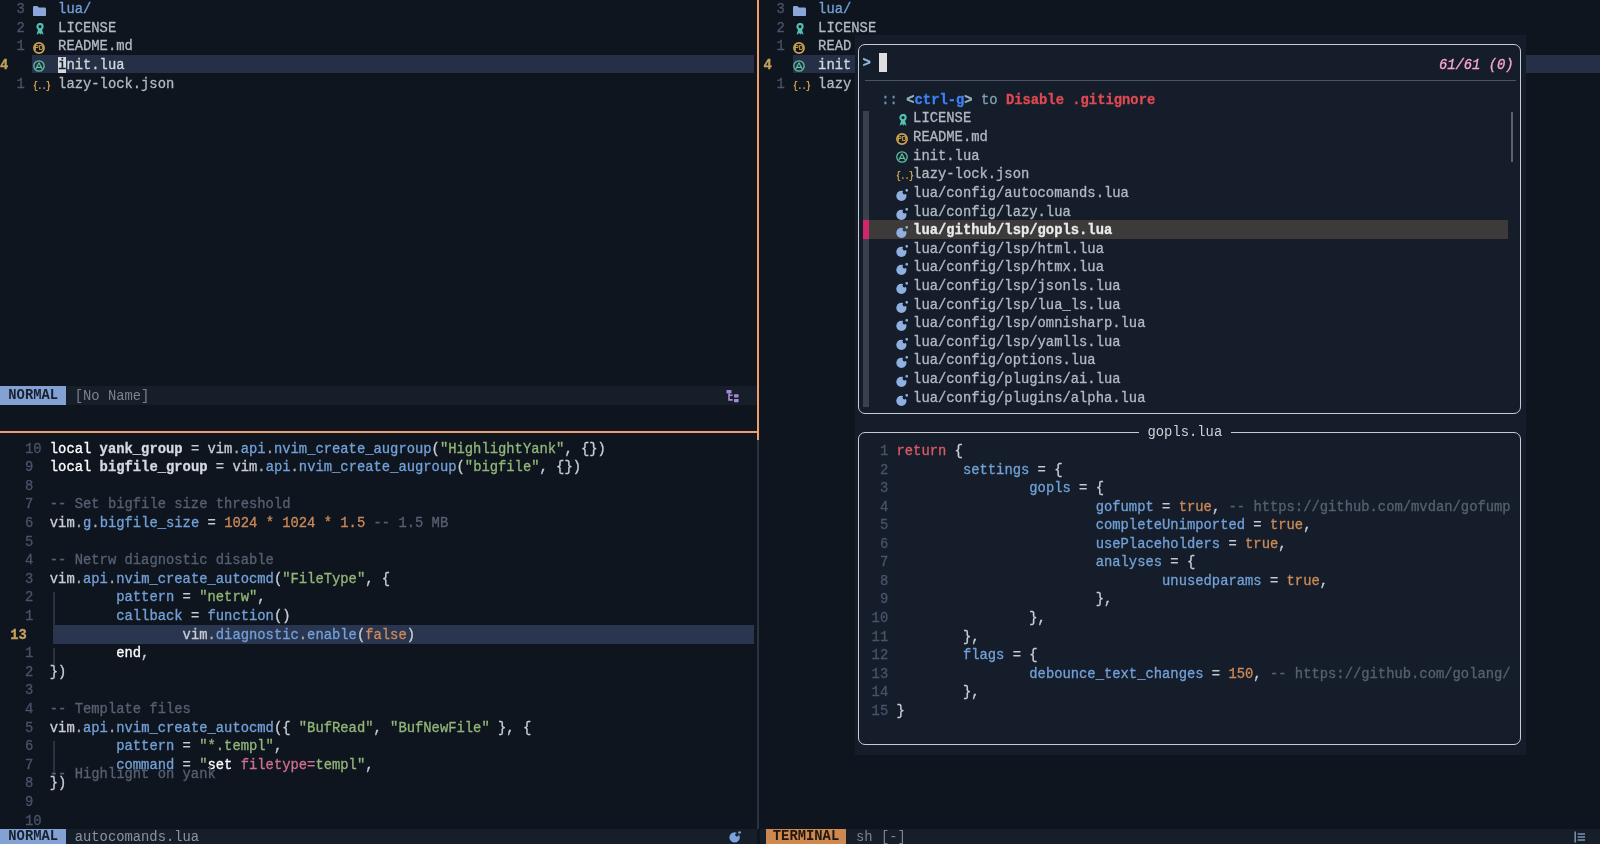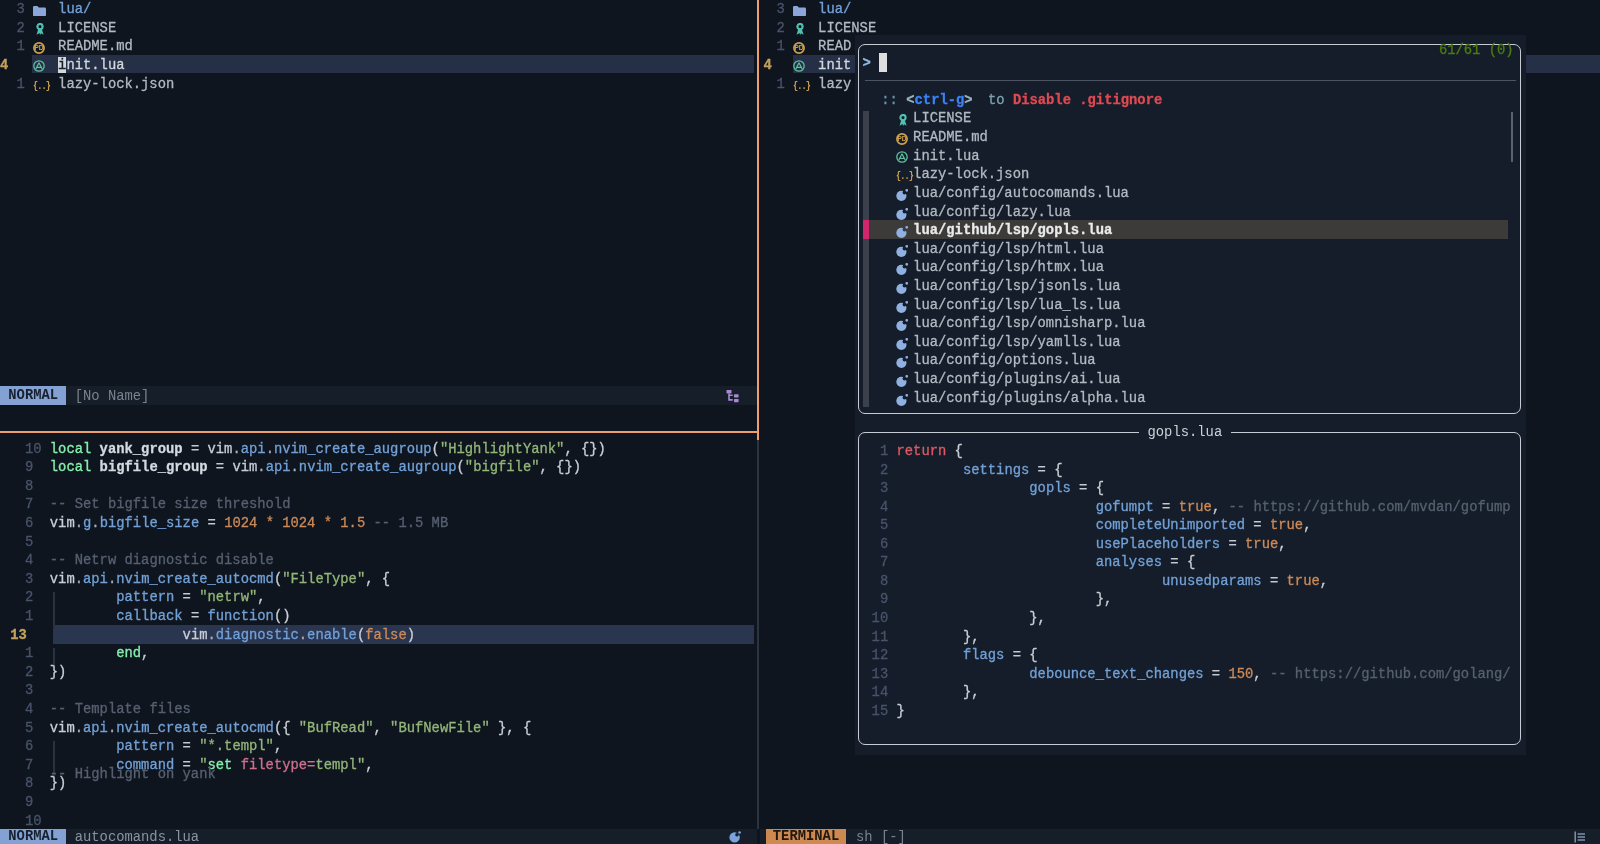--- a/index.html
+++ b/index.html
@@ -9,31 +9,31 @@
   .row { position:absolute; white-space:pre; line-height:15px; font-size:13.83px; -webkit-text-stroke:0.3px currentColor; }
   .W { color:#c9ced6; }
   .WF { color:#d2d7de; }
   .WB { color:#d4d9e0; font-weight:bold; }
   .FG { color:#b2b9c2; }
   .SEL { color:#e8eaec; font-weight:bold; }
   .DIM { color:#79828f; }
   .NR { color:#49536a; }
   .GOLD { color:#c3a05c; font-weight:bold; }
   .CM { color:#566070;text-align:right; }
-  .P { color:#86efac; }
+  .P { color:#ffffff; }
   .B { color:#72a0d6; }
   .G { color:#93b678; }
   .O { color:#cc8a58; }
   .R { color:#dc5a66; }
   .RB { color:#df4a52; font-weight:bold; }
   .RO { color:#ce6f8e; }
   .HC { color:#6e93a8; }
   .HA { color:#9bb6c0; font-weight:bold; }
   .HK { color:#3b82f6; font-weight:bold; }
-  .HT { color:#7fa3b3;margin-left:7px; }
+  .HT { color:#7fa3b3; }
   .EQ { color:#c3c9d2; }
   .D { color:#a6adb8; }
   .CUR { background:#d4d7dc; color:#17202e; }
 </style>
 </head>
 <body>
 <div class="abs" style="left:0;top:0;width:1600px;height:844px;background:#0e151f;"></div>
 
 <div class="abs" style="left:32px;top:55px;width:722px;height:18.2px;background:#253046;"></div>
 <div class="abs" style="left:793px;top:55px;width:807px;height:18.2px;background:#253046;"></div>
@@ -65,21 +65,21 @@
 
 <div class="abs" id="backdrop" style="left:855px;top:34.5px;width:671px;height:720.2px;background:#141d29;"></div>
 
 <div class="abs" style="left:858.4px;top:44.2px;width:662.9px;height:369.9px;border:1.8px solid #c7ccd4;border-radius:7px;"></div>
 
 <div class="abs" style="left:858.4px;top:431.7px;width:662.9px;height:312.9px;border:1.8px solid #c7ccd4;border-radius:7px;"></div>
 <div class="abs" style="left:1139px;top:425px;background:#141d29;color:#ccd1d8;padding:0 8.5px;font-size:13.83px;line-height:15px;">gopls.lua</div>
 
 <div class="row" style="left:862.6px;top:55.5px;color:#93bbe4;font-weight:bold;">&gt;</div>
 <div class="abs" style="left:878.6px;top:53.4px;width:8.9px;height:18.9px;background:#dcdee0;"></div>
-<div class="row" style="left:1438.9px;top:43px;color:#4d7c0f;">61/61 (0)</div>
+<div class="row" style="left:1438.9px;top:58px;color:#f9a8d4;font-style:italic;">61/61 (0)</div>
 <div class="abs" style="left:864.7px;top:79.8px;width:651px;height:1.5px;background:#4c5464;"></div>
 
 <div class="abs" style="left:862.5px;top:111px;width:6.6px;height:296px;background:#3a404c;"></div>
 <div class="abs" style="left:869.2px;top:220.14px;width:639.3px;height:19.2px;background:#3d3b39;"></div>
 <div class="abs" style="left:862.5px;top:220.14px;width:6.6px;height:19.2px;background:#d2266c;"></div>
 <div class="abs" style="left:1510.7px;top:112.2px;width:2.3px;height:49.6px;background:#59616e;"></div>
 
 <div class="row" style="top:1.8px;left:16.6px;"><span class="NR">3</span></div>
 <div class="row" style="top:20.52px;left:16.6px;"><span class="NR">2</span></div>
 <div class="row" style="top:39.24px;left:16.6px;"><span class="NR">1</span></div>

